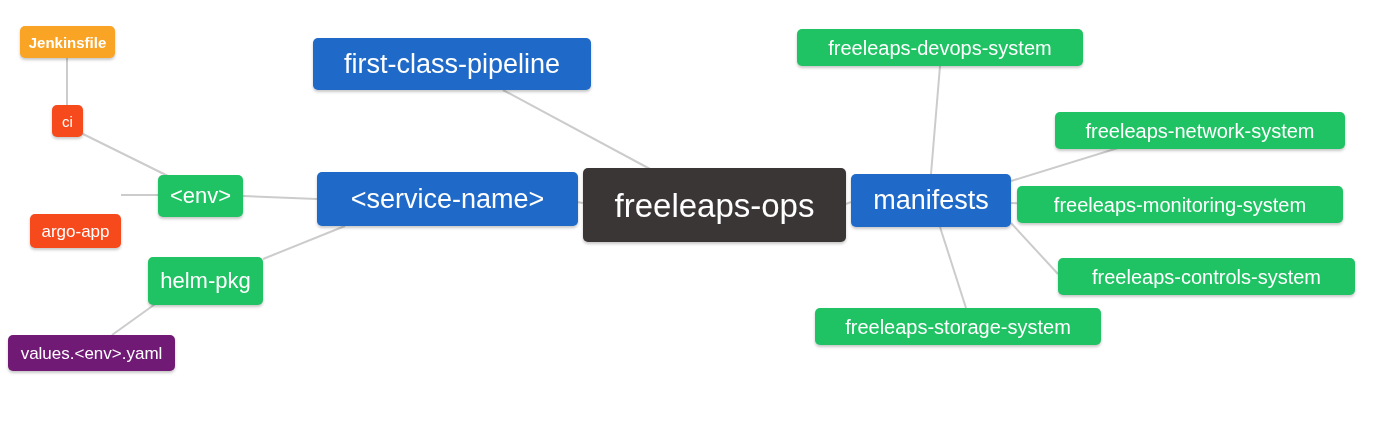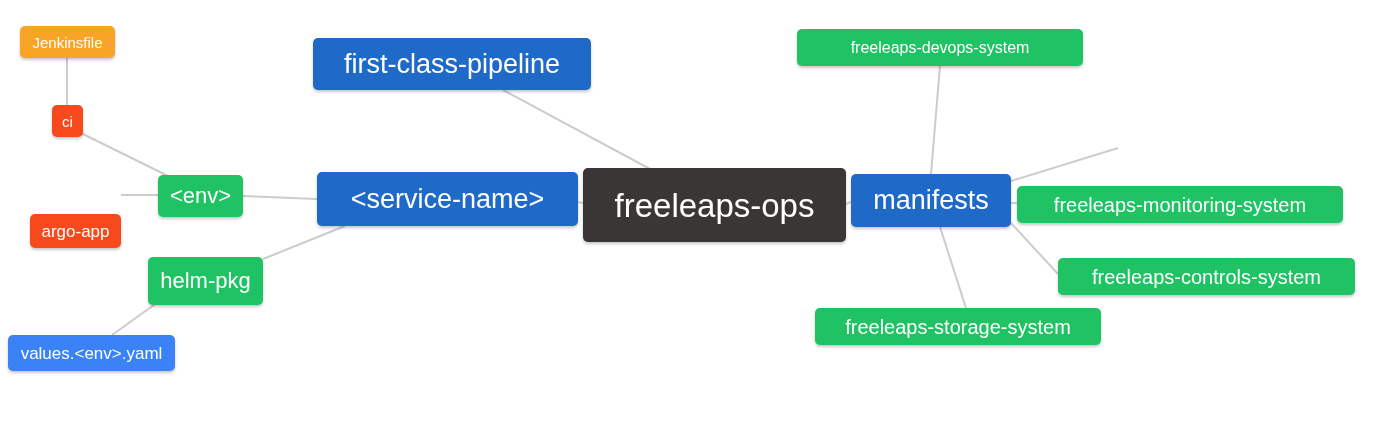--- a/index.html
+++ b/index.html
@@ -36,21 +36,21 @@
   }
   
   .n-jenkinsfile { left: 20px;   top: 26px;  width: 95px;  height: 32px; font-size: 15px; }
   .n-ci          { left: 52px;   top: 105px; width: 31px;  height: 32px; font-size: 15px; }
   .n-argo        { left: 30px;   top: 178px; width: 91px;  height: 34px; font-size: 17px; margin-top: 36px; }
   .n-env         { left: 158px;  top: 175px; width: 85px;  height: 42px; font-size: 22px; }
   .n-fcp         { left: 313px;  top: 38px;  width: 278px; height: 52px; font-size: 27px; }
   .n-svc         { left: 317px;  top: 172px; width: 261px; height: 54px; font-size: 27px; }
   .n-ops         { left: 583px;  top: 168px; width: 263px; height: 74px; font-size: 33px; }
   .n-manifests   { left: 851px;  top: 174px; width: 160px; height: 53px; font-size: 27px; }
-  .n-devops      { left: 797px;  top: 29px;  width: 286px; height: 37px; font-size: 16px; }
+  .n-devops      { left: 797px;  top: 29px;  width: 286px; height: 37px; font-size: 20px; }
   .n-network     { left: 1055px; top: 112px; width: 290px; height: 37px; font-size: 20px; }
   .n-monitoring  { left: 1017px; top: 186px; width: 326px; height: 37px; font-size: 20px; }
   .n-controls    { left: 1058px; top: 258px; width: 297px; height: 37px; font-size: 20px; }
   .n-storage     { left: 815px;  top: 308px; width: 286px; height: 37px; font-size: 20px; }
   .n-helm        { left: 148px;  top: 257px; width: 115px; height: 48px; font-size: 22px; }
   .n-values      { left: 8px;    top: 335px; width: 167px; height: 36px; font-size: 17px; }
 </style>
 </head>
 <body>
 
@@ -66,28 +66,29 @@
     <line x1="263" y1="259" x2="345" y2="226" style="stroke: rgb(204, 204, 204);"></line>
     <line x1="112" y1="335" x2="165" y2="297" style="stroke: rgb(204, 204, 204);"></line>
     <line x1="846" y1="204" x2="851" y2="202" style="stroke: rgb(204, 204, 204);"></line>
     <line x1="931" y1="174" x2="940" y2="66" style="stroke: rgb(204, 204, 204);"></line>
     <line x1="1011" y1="181" x2="1118" y2="148" style="stroke: rgb(204, 204, 204);"></line>
     <line x1="1011" y1="203" x2="1049" y2="204" style="stroke: rgb(204, 204, 204);"></line>
     <line x1="1011" y1="223" x2="1058" y2="274" style="stroke: rgb(204, 204, 204);"></line>
     <line x1="940" y1="227" x2="966" y2="308" style="stroke: rgb(204, 204, 204);"></line>
   </svg>
 
-  <div class="node n-jenkinsfile" style="background: rgb(249, 164, 37); color: rgb(255, 255, 255);">Jenkinsfile</div>
+  <div class="node n-jenkinsfile" style="background: rgb(249, 164, 37); color: rgb(255, 255, 255); font-weight: bold;">Jenkinsfile</div>
   <div class="node n-ci" style="background: rgb(247, 74, 28); color: rgb(255, 255, 255);">ci</div>
   <div class="node n-argo" style="background: rgb(247, 74, 28); color: rgb(255, 255, 255);">argo-app</div>
   <div class="node n-fcp" style="background: rgb(31, 105, 200); color: rgb(255, 255, 255);">first-class-pipeline</div>
   <div class="node n-env" style="background: rgb(32, 195, 100); color: rgb(255, 255, 255);">&lt;env&gt;</div>
   <div class="node n-svc" style="background: rgb(31, 105, 200); color: rgb(255, 255, 255);">&lt;service-name&gt;</div>
   <div class="node n-ops" style="background: rgb(59, 54, 54); color: rgb(255, 255, 255);">freeleaps-ops</div>
   <div class="node n-manifests" style="background: rgb(31, 105, 200); color: rgb(255, 255, 255);">manifests</div>
   <div class="node n-devops" style="background: rgb(32, 195, 100); color: rgb(255, 255, 255);">freeleaps-devops-system</div>
+  <div class="node n-network" style="background: rgb(32, 195, 100); color: rgb(255, 255, 255);">freeleaps-network-system</div>
   <div class="node n-monitoring" style="background: rgb(32, 195, 100); color: rgb(255, 255, 255);">freeleaps-monitoring-system</div>
   <div class="node n-controls" style="background: rgb(32, 195, 100); color: rgb(255, 255, 255);">freeleaps-controls-system</div>
   <div class="node n-storage" style="background: rgb(32, 195, 100); color: rgb(255, 255, 255);">freeleaps-storage-system</div>
   <div class="node n-helm" style="background: rgb(32, 195, 100); color: rgb(255, 255, 255);">helm-pkg</div>
-  <div class="node n-values" style="background: #3b82f6; color: rgb(255, 255, 255);">values.&lt;env&gt;.yaml</div>
+  <div class="node n-values" style="background: #701a75; color: rgb(255, 255, 255);">values.&lt;env&gt;.yaml</div>
 
 </div>
 
 </body></html>

